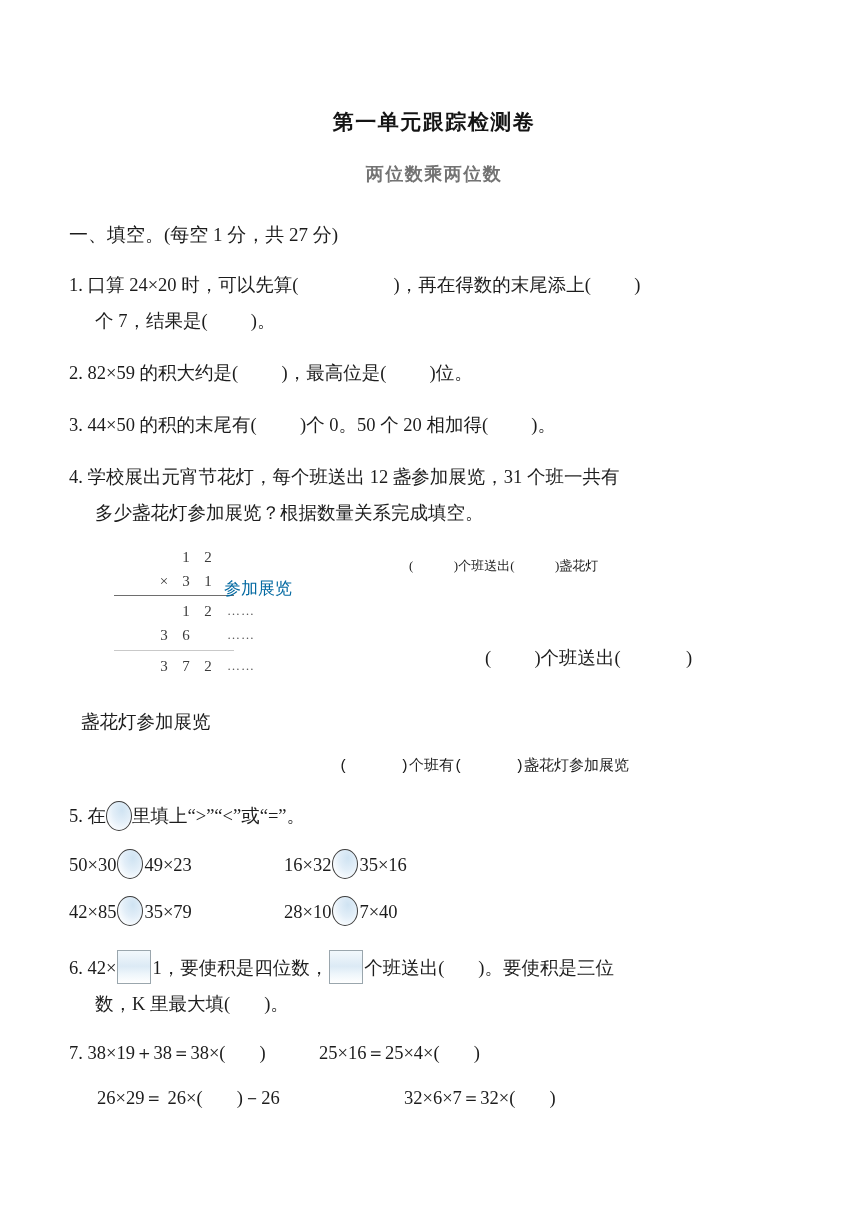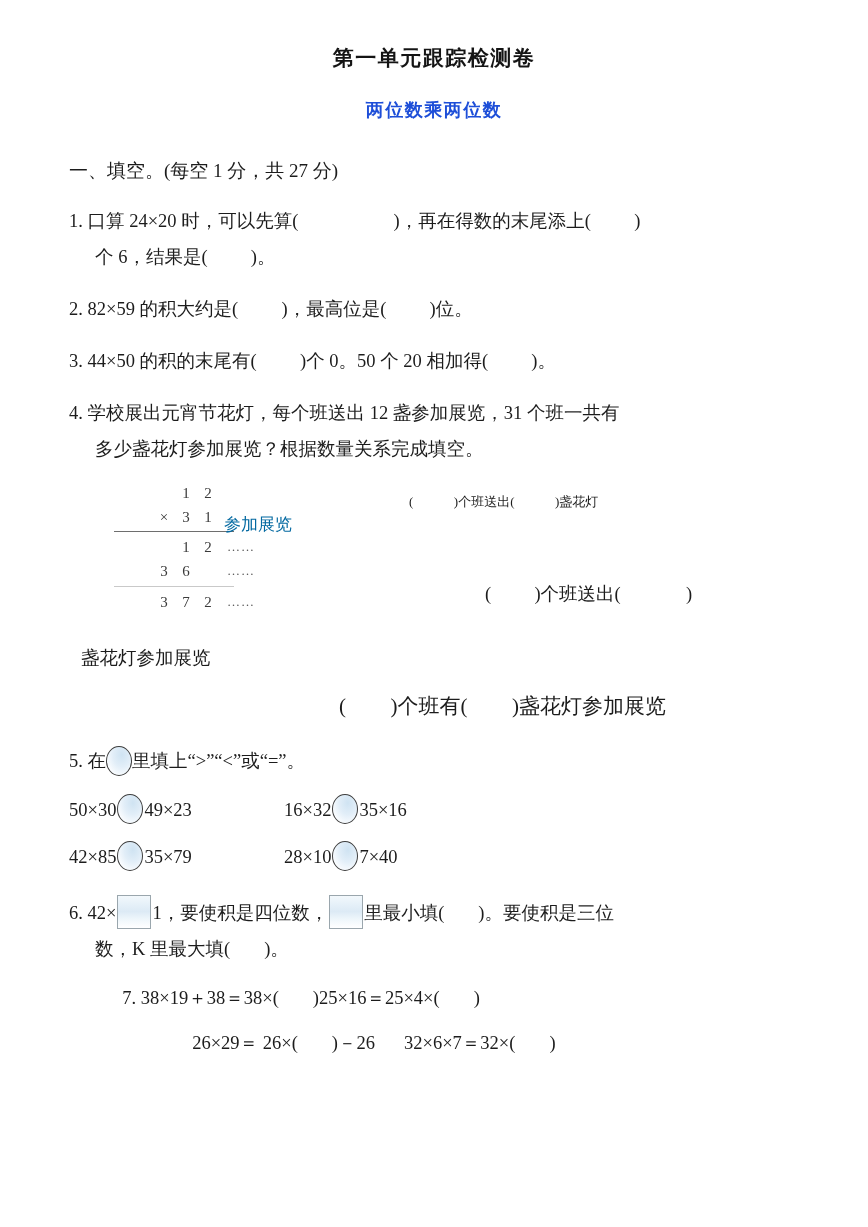--- a/index.html
+++ b/index.html
@@ -24,32 +24,32 @@
     padding: 0;
   }
   
   .title-main {
     text-align: center;
     font-family: "DejaVu Sans", "Liberation Sans", sans-serif;
     font-weight: bold;
     font-size: 21px;
     letter-spacing: 1.5px;
     margin: 0;
-    padding-top: 44px;
+    padding-top: 108px;
     color: #141414;
   }
   .title-sub {
     text-align: center;
     font-family: Liberation Sans, sans-serif;
     font-weight: bold;
     font-size: 18px;
     letter-spacing: 1.5px;
     margin: 0;
     padding-top: 26px;
-    color: #1d4ed8;
+    color: #737373;
   }
   
   .content {
     padding: 0 120px 0 69px;
     box-sizing: border-box;
   }
   .sec-head {
     font-size: 19px;
     margin-top: 34px;
     line-height: 1.55;
@@ -147,23 +147,24 @@
     font-size: 18.5px;
     white-space: nowrap;
   }
   .q4-tail {
     margin-top: 4px;
     font-size: 18.5px;
     padding-left: 12px;
   }
   .q4-last {
     margin-top: 22px;
-    font-size: 21px;
+    font-size: 15px;
     padding-left: 270px;
     white-space: nowrap;
+    font-family: Liberation Mono, monospace;
   }
 
   
   .oval {
     display: inline-block;
     width: 26px;
     height: 30px;
     border-radius: 50%;
     border: 1.3px solid #3d3d3d;
     background: radial-gradient(ellipse at 62% 28%, #cfe3f2 0%, #e2eef8 42%, #fbfdff 78%, #ffffff 100%);
@@ -194,21 +195,20 @@
     line-height: 1.1;
     display: flex;
   }
   .cmp-col1 { width: 215px; }
   .cmp-col2 { }
 
   .q7row {
     font-size: 18.5px;
     margin-top: 20px;
     display: flex;
-    text-align: right;
   }
   .q7-a { width: 250px; }
   .q7-b { }
   .q7row2 { padding-left: 28px; gap: 29px; }
   .q7row2 .q7-a { width: 278px; }
 </style>
 </head>
 <body>
 
 <div class="page">
@@ -221,21 +221,21 @@
     <div class="sec-head">一、填空。(每空 1 分，共 27 分)</div>
 
     <div class="q">
       <span>1. 口算 24×20 时，可以先算(</span>
       <span class="gap-l"></span>
       <span>)，再在得数的末尾添上(</span>
       <span class="gap-s"></span>
       <span>)</span>
     </div>
     <div class="q q-indent">
-      <span>个 6，结果是(</span>
+      <span>个 7，结果是(</span>
       <span class="gap-s"></span>
       <span>)。</span>
     </div>
 
     <div class="q">
       <span>2. 82×59 的积大约是(</span>
       <span class="gap-s"></span>
       <span>)，最高位是(</span>
       <span class="gap-s"></span>
       <span>)位。</span>
@@ -334,21 +334,21 @@
       <div class="cmp-col1"><span>50×30</span><span class="oval"></span><span>49×23</span></div>
       <div class="cmp-col2"><span>16×32</span><span class="oval"></span><span>35×16</span></div>
     </div>
 
     <div class="cmp-row">
       <div class="cmp-col1"><span>42×85</span><span class="oval"></span><span>35×79</span></div>
       <div class="cmp-col2"><span>28×10</span><span class="oval"></span><span>7×40</span></div>
     </div>
 
     <div class="q" style="margin-top:24px;">
-      <span>6. 42×</span><span class="bluebox"></span><span>1，要使积是四位数，</span><span class="bluebox"></span><span>里最小填(</span><span class="gap-s"></span><span>)。要使积是三位</span>
+      <span>6. 42×</span><span class="bluebox"></span><span>1，要使积是四位数，</span><span class="bluebox"></span><span>个班送出(</span><span class="gap-s"></span><span>)。要使积是三位</span>
     </div>
     <div class="q q-indent">
       <span>数，K 里最大填(</span><span class="gap-s"></span><span>)。</span>
     </div>
 
     <div class="q7row">
       <div class="q7-a"><span>7. 38×19＋38＝38×(</span><span class="gap-s"></span><span>)</span></div>
       <div class="q7-b"><span>25×16＝25×4×(</span><span class="gap-s"></span><span>)</span></div>
     </div>
 

